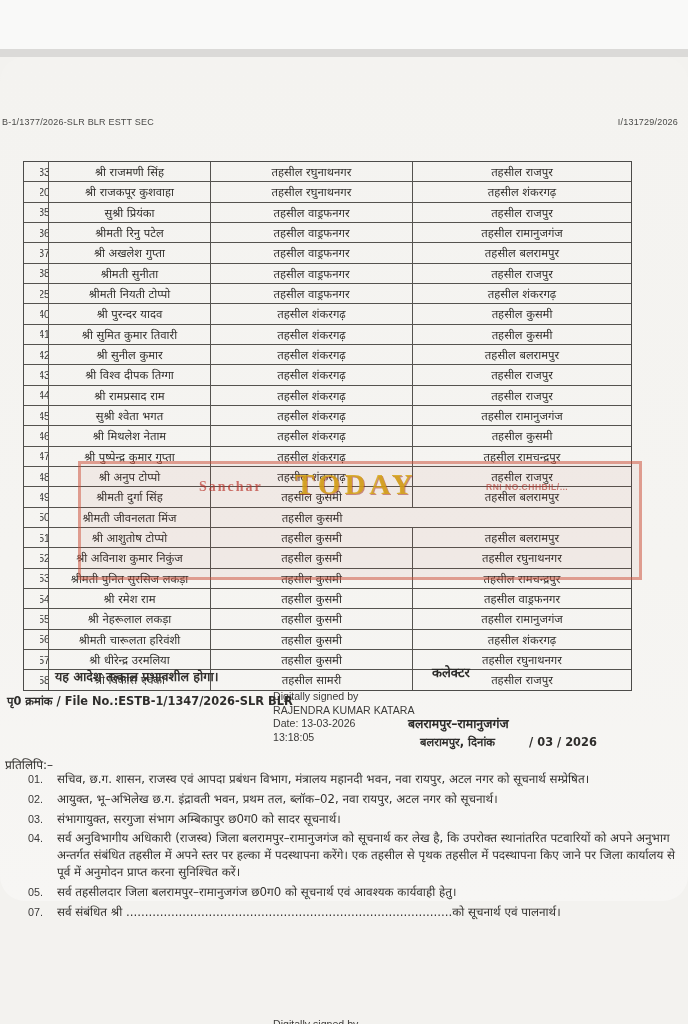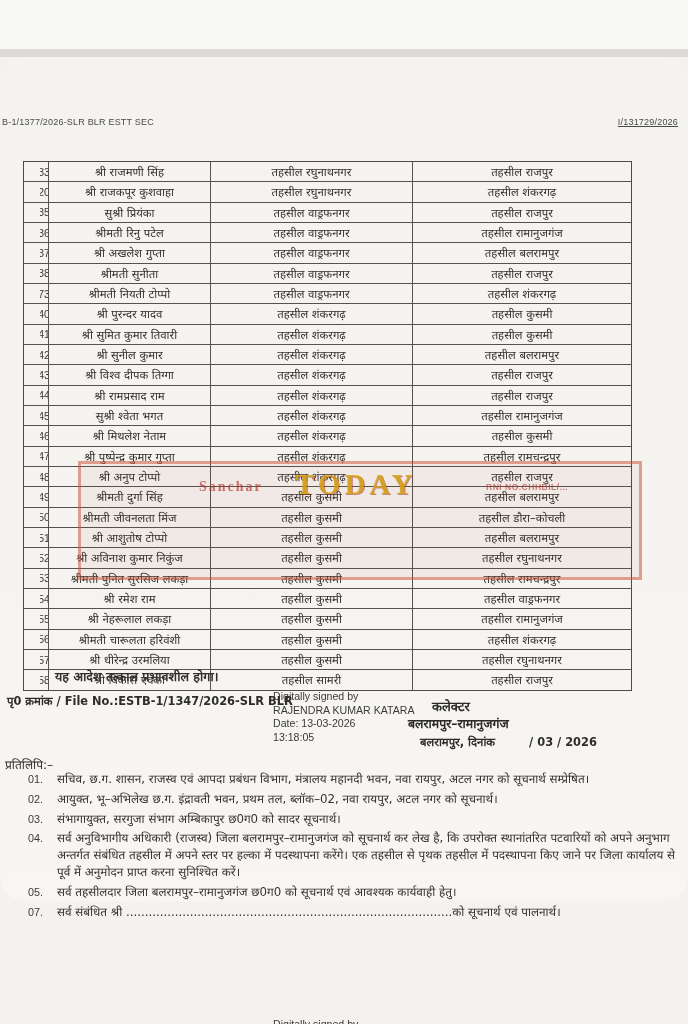--- a/index.html
+++ b/index.html
@@ -8,39 +8,39 @@
     background:#f3f2ef;
     font-family:"DejaVu Sans",sans-serif;
     color:#2e2d2b;
   }
   .top-strip{position:absolute;left:0;top:0;width:688px;height:49px;background:#f9f9f8;}
   .gray-band{position:absolute;left:0;top:49px;width:688px;height:8px;background:#dbdad8;}
   .doc-area{position:absolute;left:0;top:57px;width:688px;height:844px;
     background:linear-gradient(180deg,#f4f3f0 0%,#f5f4f1 60%,#f7f6f4 100%);border-radius:25px;}
   .ref{position:absolute;top:60px;font-size:9px;color:#4a4a48;font-family:"Liberation Sans",sans-serif;letter-spacing:.2px;}
   .ref-left{left:2px;}
-  .ref-right{right:10px;text-decoration:underline;}
+  .ref-right{right:10px;}
 
   
   .tbl{position:absolute;left:23px;top:104px;width:607px;border:1px solid #4c4b49;}
   .trow{display:grid;grid-template-columns:25px 162px 202px 218px;height:19.34px;border-bottom:1px solid #55534f;}
   .trow:last-child{border-bottom:none;}
   .tcell{display:flex;align-items:center;justify-content:center;
     border-right:1px solid #55534f;overflow:hidden;white-space:nowrap;
     font-size:11.4px;color:#33312e;}
   .tcell:last-child{border-right:none;}
   .tcell.sn{font-size:10.5px;font-family:"Liberation Sans",sans-serif;color:#3a3937;margin-left:16px;}
 
   .order-note{position:absolute;left:55px;top:611px;font-size:12.6px;font-weight:bold;color:#33312e;}
 
   .sig{position:absolute;font-family:"Liberation Sans",sans-serif;font-size:10.6px;color:#3b3a38;line-height:13.5px;}
   .sig1{left:273px;top:633px;}
   .sig2{left:273px;top:961px;}
   .sig-title{position:absolute;font-weight:bold;color:#2c2b29;}
-  .sig1-title{left:432px;top:640px;font-size:13px;}
+  .sig1-title{left:432px;top:606px;font-size:13px;}
   .sig1-dist{left:408px;top:658px;font-size:12.4px;font-weight:bold;}
 
   .file-line{position:absolute;left:7px;top:636px;font-size:11.4px;font-weight:bold;color:#2e2d2b;}
   .file-right{position:absolute;left:420px;top:677px;font-size:11.4px;font-weight:bold;color:#2e2d2b;}
   .file-right .gap{display:inline-block;width:34px;}
   .copy-head{position:absolute;left:5px;top:699px;font-size:12px;color:#33312e;}
 
   .copy-list{position:absolute;left:28px;top:714px;width:648px;}
   .copy-item{display:grid;grid-template-columns:24px 1fr;column-gap:5px;
     font-size:11.8px;line-height:16.8px;color:#33312e;margin-bottom:3px;}
@@ -106,21 +106,21 @@
       <div class="tcell">तहसील वाड्रफनगर</div>
       <div class="tcell">तहसील बलरामपुर</div>
     </div>
       <div class="trow">
       <div class="tcell sn">38</div>
       <div class="tcell">श्रीमती सुनीता</div>
       <div class="tcell">तहसील वाड्रफनगर</div>
       <div class="tcell">तहसील राजपुर</div>
     </div>
       <div class="trow">
-      <div class="tcell sn">73</div>
+      <div class="tcell sn">25</div>
       <div class="tcell">श्रीमती नियती टोप्पो</div>
       <div class="tcell">तहसील वाड्रफनगर</div>
       <div class="tcell">तहसील शंकरगढ़</div>
     </div>
       <div class="trow">
       <div class="tcell sn">40</div>
       <div class="tcell">श्री पुरन्दर यादव</div>
       <div class="tcell">तहसील शंकरगढ़</div>
       <div class="tcell">तहसील कुसमी</div>
     </div>
@@ -175,21 +175,20 @@
       <div class="trow">
       <div class="tcell sn">49</div>
       <div class="tcell">श्रीमती दुर्गा सिंह</div>
       <div class="tcell">तहसील कुसमी</div>
       <div class="tcell">तहसील बलरामपुर</div>
     </div>
       <div class="trow">
       <div class="tcell sn">50</div>
       <div class="tcell">श्रीमती जीवनलता मिंज</div>
       <div class="tcell">तहसील कुसमी</div>
-      <div class="tcell">तहसील डौरा–कोचली</div>
     </div>
       <div class="trow">
       <div class="tcell sn">51</div>
       <div class="tcell">श्री आशुतोष टोप्पो</div>
       <div class="tcell">तहसील कुसमी</div>
       <div class="tcell">तहसील बलरामपुर</div>
     </div>
       <div class="trow">
       <div class="tcell sn">52</div>
       <div class="tcell">श्री अविनाश कुमार निकुंज</div>

